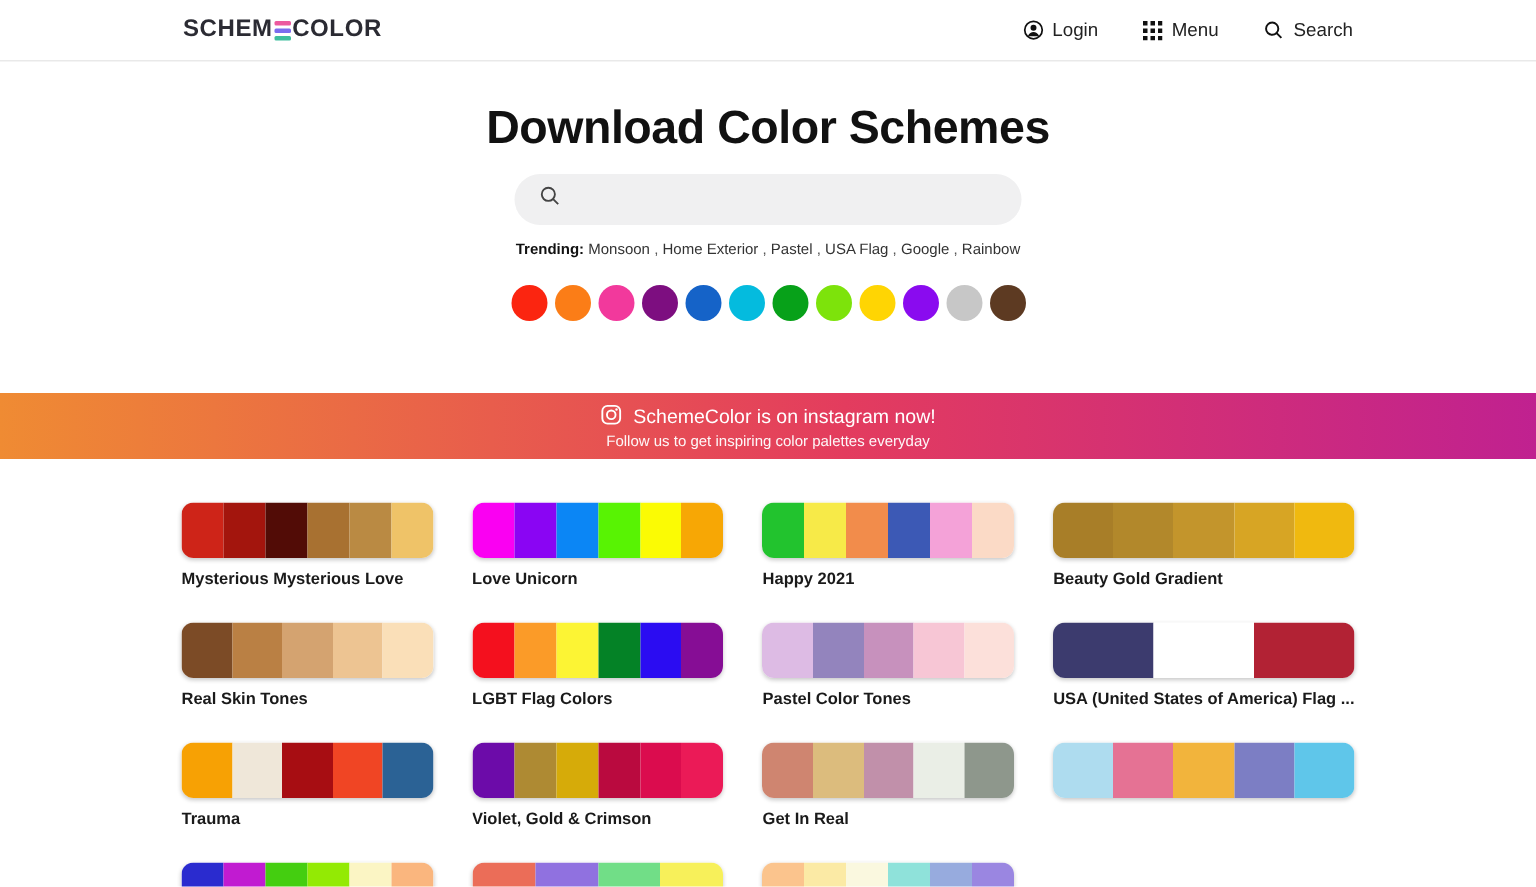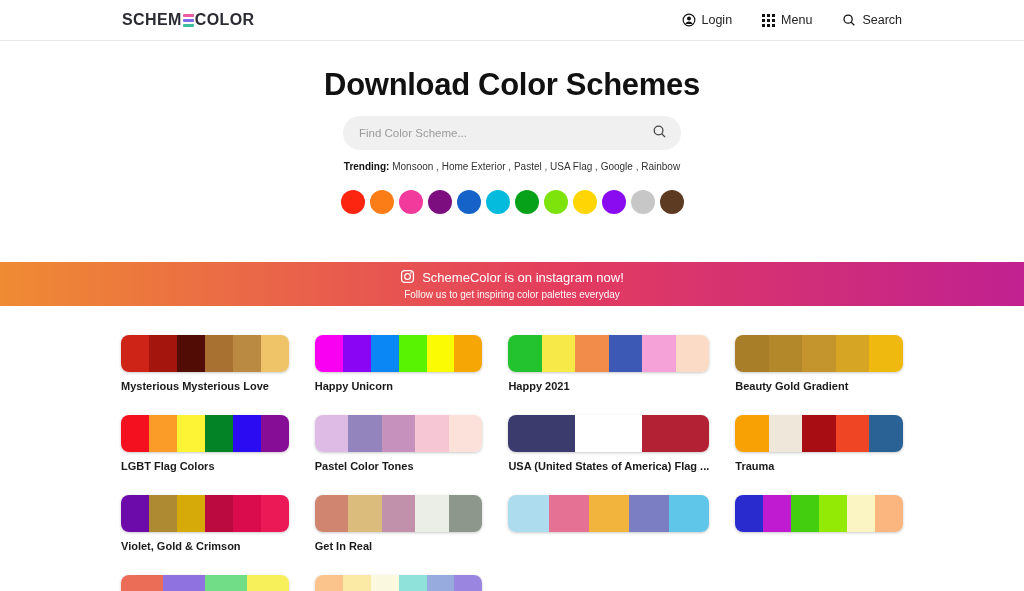--- a/index.html
+++ b/index.html
@@ -104,21 +104,20 @@
       </span>
       <span>Search</span>
     </a>
   </div>
 </div>
 
 <div class="hero">
   <h1>Download Color Schemes</h1>
 
   <div class="search-pill">
-    <input type="text" placeholder="Find Color Scheme..." style="">
     <span class="interact">
       <svg width="15" height="15" viewBox="0 0 24 24" fill="none" stroke="#444" stroke-width="2">
         <circle cx="10.5" cy="10.5" r="7"></circle>
           <line x1="15.6" y1="15.6" x2="21" y2="21"></line>
       </svg>
     </span>
   </div>
 
   <div class="trending">
     <b>Trending:</b>
@@ -169,21 +168,21 @@
     </a>
     <a class="card interact">
       <div class="strip">
         <div class="swatch" style="background: rgb(250, 0, 242);"></div>
         <div class="swatch" style="background: rgb(138, 5, 243);"></div>
         <div class="swatch" style="background: rgb(11, 134, 245);"></div>
         <div class="swatch" style="background: rgb(88, 243, 3);"></div>
         <div class="swatch" style="background: rgb(251, 251, 4);"></div>
         <div class="swatch" style="background: rgb(247, 167, 5);"></div>
       </div>
-      <div class="card-label">Happy Unicorn</div>
+      <div class="card-label">Love Unicorn</div>
     </a>
     <a class="card interact">
       <div class="strip">
         <div class="swatch" style="background: rgb(34, 195, 46);"></div>
         <div class="swatch" style="background: rgb(247, 234, 72);"></div>
         <div class="swatch" style="background: rgb(242, 140, 75);"></div>
         <div class="swatch" style="background: rgb(60, 89, 181);"></div>
         <div class="swatch" style="background: rgb(244, 162, 216);"></div>
         <div class="swatch" style="background: rgb(251, 218, 198);"></div>
       </div>
@@ -194,20 +193,30 @@
         <div class="swatch" style="background: rgb(168, 126, 40);"></div>
         <div class="swatch" style="background: rgb(178, 136, 43);"></div>
         <div class="swatch" style="background: rgb(195, 149, 44);"></div>
         <div class="swatch" style="background: rgb(215, 165, 36);"></div>
         <div class="swatch" style="background: rgb(240, 185, 15);"></div>
       </div>
       <div class="card-label">Beauty Gold Gradient</div>
     </a>
     <a class="card interact">
       <div class="strip">
+        <div class="swatch" style="background: rgb(124, 75, 38);"></div>
+        <div class="swatch" style="background: rgb(186, 128, 68);"></div>
+        <div class="swatch" style="background: rgb(212, 163, 112);"></div>
+        <div class="swatch" style="background: rgb(237, 196, 146);"></div>
+        <div class="swatch" style="background: rgb(250, 223, 184);"></div>
+      </div>
+      <div class="card-label">Real Skin Tones</div>
+    </a>
+    <a class="card interact">
+      <div class="strip">
         <div class="swatch" style="background: rgb(244, 16, 30);"></div>
         <div class="swatch" style="background: rgb(251, 155, 40);"></div>
         <div class="swatch" style="background: rgb(252, 244, 52);"></div>
         <div class="swatch" style="background: rgb(4, 130, 38);"></div>
         <div class="swatch" style="background: rgb(43, 12, 242);"></div>
         <div class="swatch" style="background: rgb(134, 13, 149);"></div>
       </div>
       <div class="card-label">LGBT Flag Colors</div>
     </a>
     <a class="card interact">

